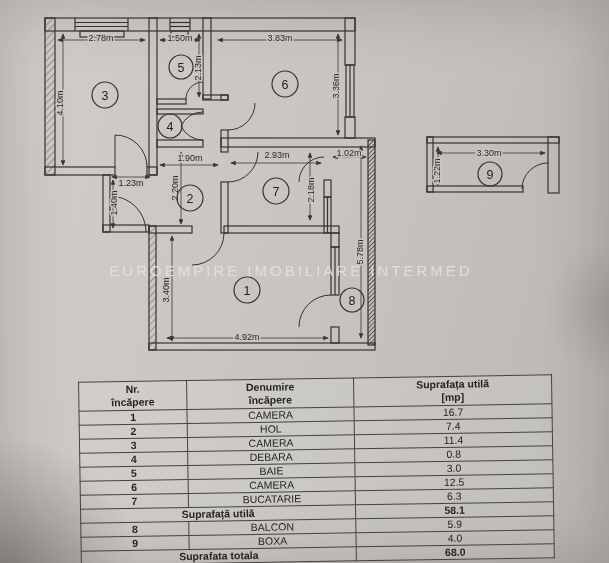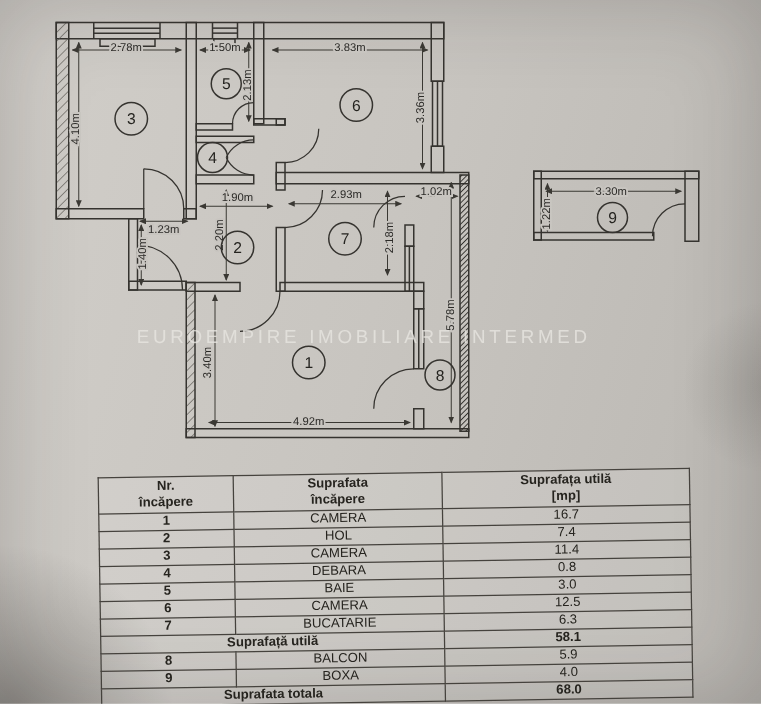--- a/index.html
+++ b/index.html
@@ -223,21 +223,21 @@
         <col class="c1">
         <col class="c2">
         <col class="c3">
       </colgroup>
   <tbody>
         <tr>
     <th>
       <span>Nr.</span><br><span>încăpere</span>
     </th>
     <th>
-      <span>Suprafata</span><br><span>încăpere</span>
+      <span>Denumire</span><br><span>încăpere</span>
     </th>
     <th>
       <span>Suprafața utilă</span><br><span>[mp]</span>
     </th>
   </tr>
   <tr>
     <td class="b">1</td>
     <td>CAMERA</td>
     <td>16.7</td>
   </tr>

